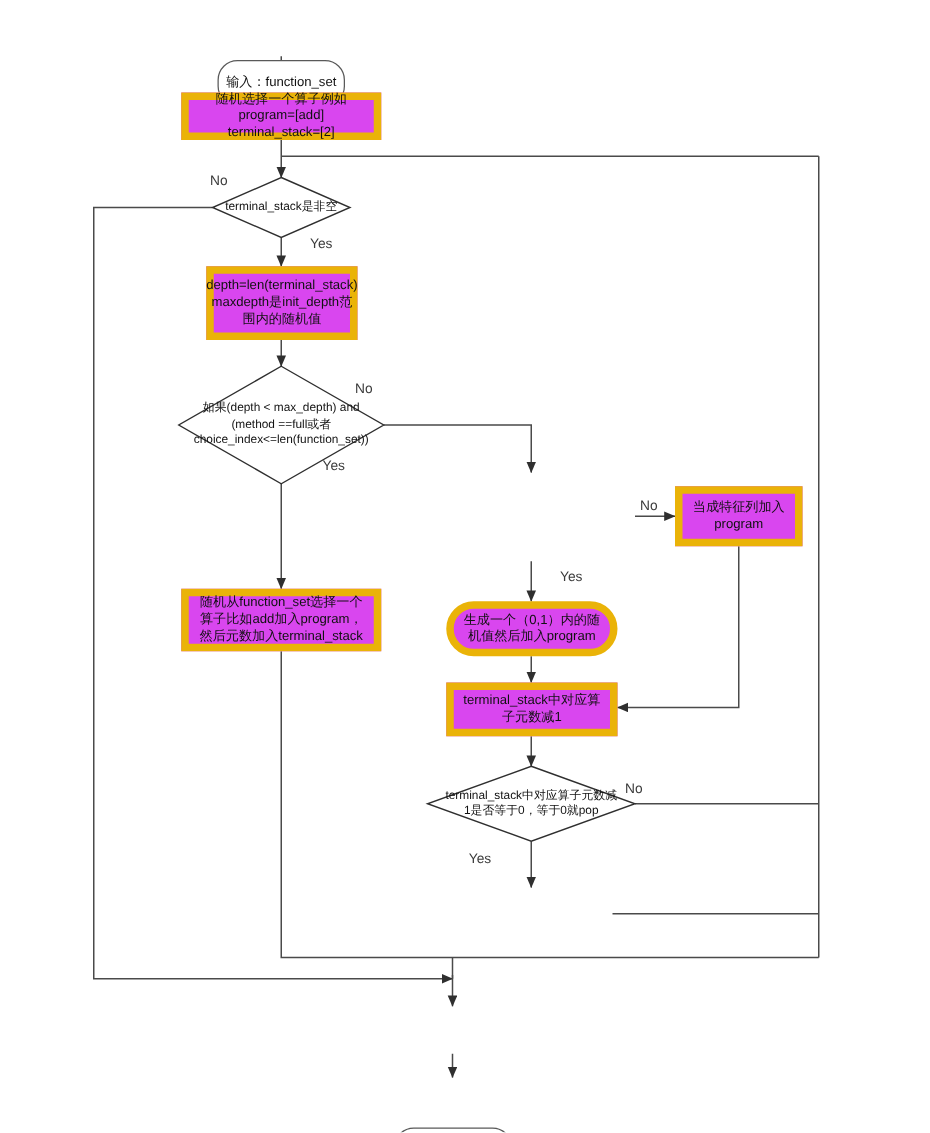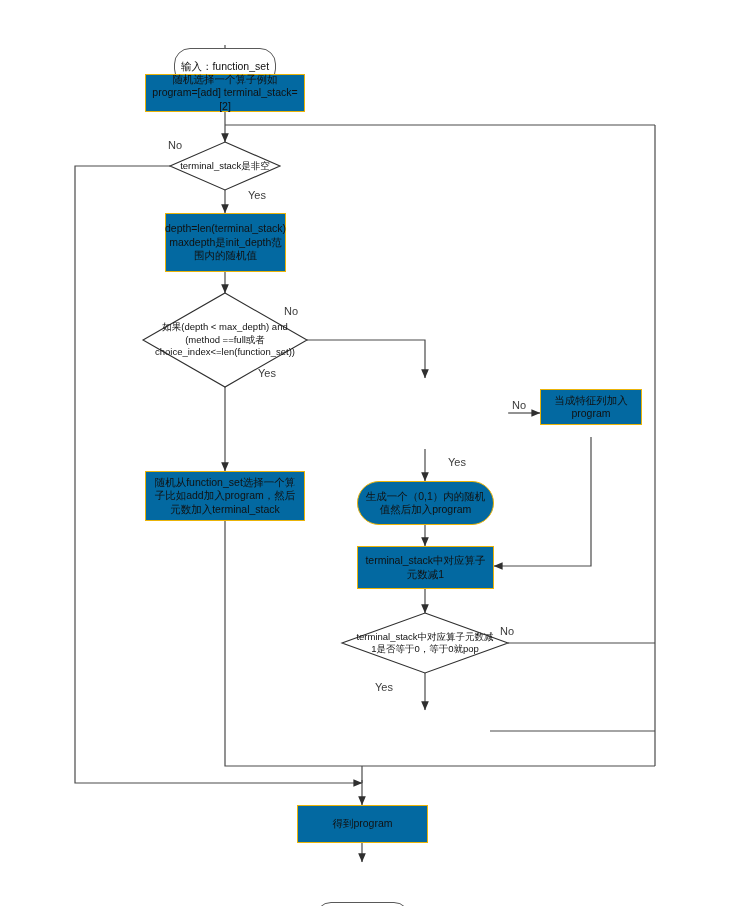--- a/index.html
+++ b/index.html
@@ -28,22 +28,22 @@
     box-sizing: border-box;
     display: flex;
     align-items: center;
     justify-content: center;
     text-align: center;
     color: #111111;
     line-height: 1.28;
     z-index: 3;
   }
   .proc {
-    background: #0369a1;
-    border: 1px solid #eab308;
+    background: #d946ef;
+    border: 6px solid #eab308;
     font-size: 10.5px;
     padding: 2px 4px;
   }
   .term {
     background: #ffffff;
     border: 1px solid #595959;
     border-radius: 16px;
     font-size: 10.5px;
     margin-top: 40px;
   }
@@ -161,43 +161,40 @@
       <polygon points="82,0 164,47 82,94 0,47" fill="#ffffff" stroke="#2f2f2f" stroke-width="1.1"></polygon>
     </svg>
     <div class="diamond-label" style="padding:0 6px;">如果(depth &lt; max_depth) and (method ==full或者 choice_index&lt;=len(function_set))</div>
   </div>
 
   <div class="node proc" style="left:145px; top:471px; width:160px; height:50px;">
     <span>随机从function_set选择一个算子比如add加入program，然后元数加入terminal_stack</span>
   </div>
 
 
-  <div class="node proc" style="left:540px; top:389px; width:102px; height:36px;">
+  <div class="node proc" style="left:540px; top:389px; width:102px; height:48px;">
     <span>当成特征列加入program</span>
   </div>
 
   <div class="node proc" style="left:357px; top:481px; width:137px; height:44px;border-radius:22px;">
     <span>生成一个（0,1）内的随机值然后加入program</span>
   </div>
 
   <div class="node proc" style="left:357px; top:546px; width:137px; height:43px;">
     <span>terminal_stack中对应算子元数减1</span>
   </div>
 
   <div class="diamond-wrap" style="left:342px; top:613px; width:166px; height:60px;">
     <svg width="166" height="60" viewBox="0 0 166 60">
       <polygon points="83,0 166,30 83,60 0,30" fill="#ffffff" stroke="#2f2f2f" stroke-width="1.1"></polygon>
     </svg>
     <div class="diamond-label" style="padding:0 12px;">terminal_stack中对应算子元数减1是否等于0，等于0就pop</div>
   </div>
 
 
-  <div class="node proc" style="left:297px; top:805px; width:131px; height:38px;">
-    <span>得到program</span>
-  </div>
 
   <div class="node term" style="left:315px; top:862px; width:95px; height:38px;">
     <span>End</span>
   </div>
 
   <div class="edge-label" style="left:168px; top:139px;">No</div>
 
   <div class="edge-label" style="left:248px; top:189px;">Yes</div>
 
   <div class="edge-label" style="left:284px; top:305px;">No</div>

